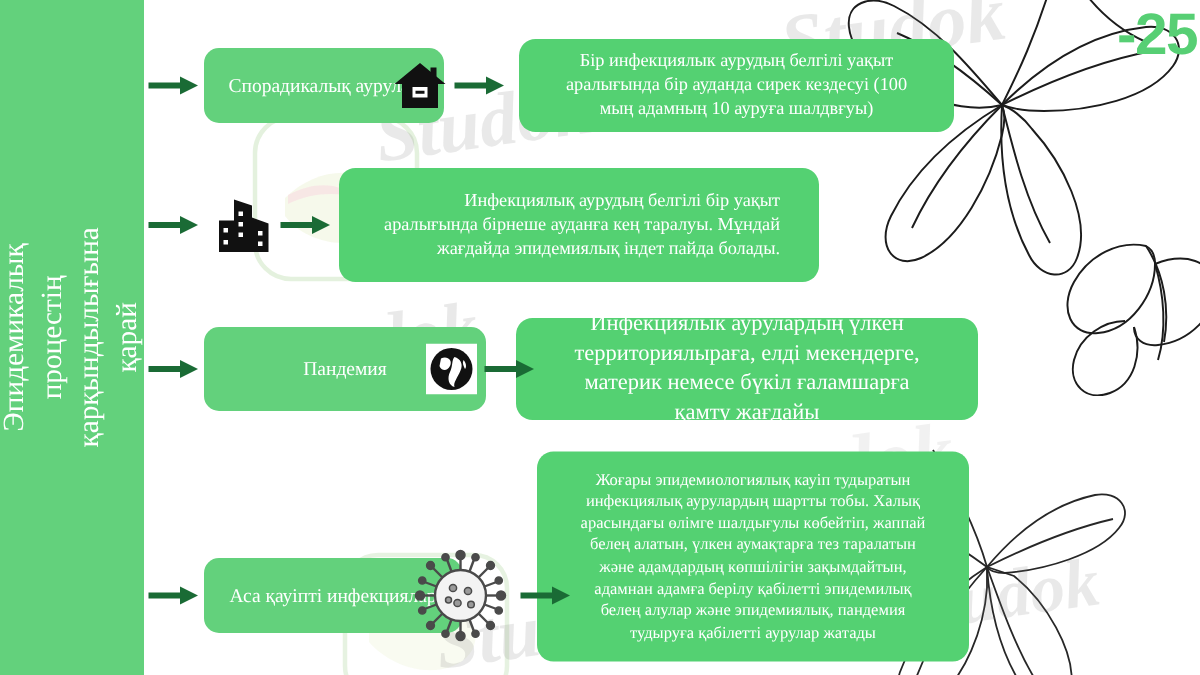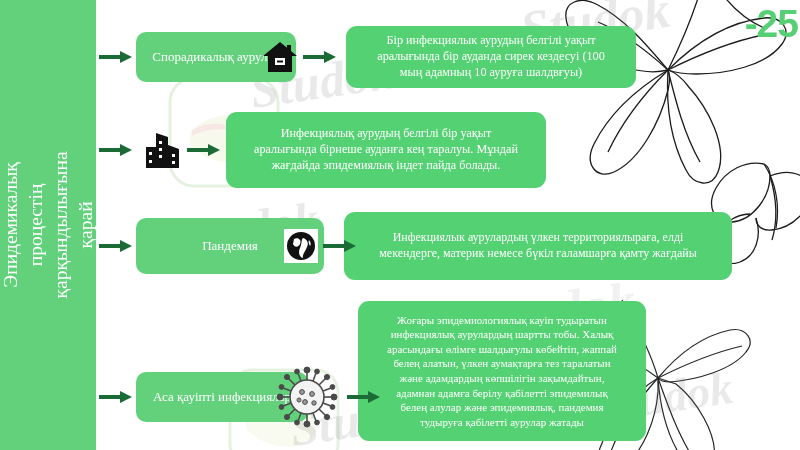--- a/index.html
+++ b/index.html
@@ -164,22 +164,22 @@
     text-align: center;
     font-size: 12.2px;
     line-height: 1.3;
     padding: 7px 26px;
     box-sizing: border-box;
     display: flex;
     align-items: center;
     justify-content: center;
   }
   #desc-0 { width: 290px; height: 62px; margin-left: 6px; }
-  #desc-1 { width: 320px; height: 76px; margin-left: 2px; }
-  #desc-2 { width: 388px; height: 68px; margin-left: -16px; font-size: 12px;}
+  #desc-1 { width: 320px; height: 76px; margin-left: 2px; text-align: right; }
+  #desc-2 { width: 308px; height: 68px; margin-left: -16px; font-size: 15px;}
   #desc-3 { width: 288px; height: 140px; margin-left: -26px; font-size: 11px; line-height: 1.33;}
 
   
   #wm-bird {
     position: absolute;
     left: 168px;
     top: 76px;
     width: 112px;
     height: 112px;
     z-index: 2;

